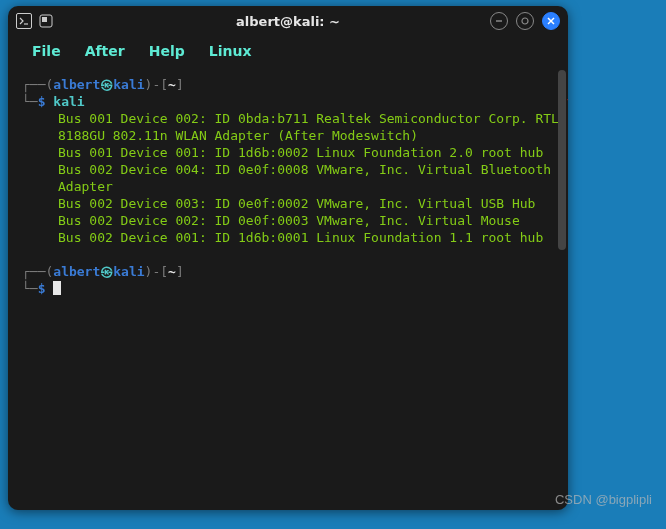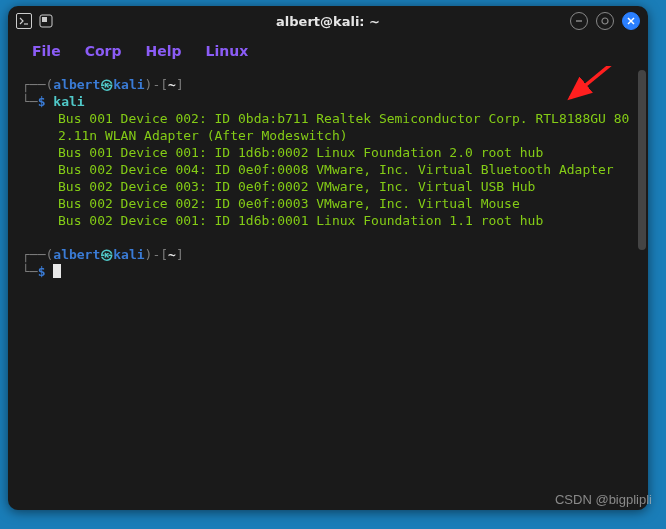--- a/index.html
+++ b/index.html
@@ -8,21 +8,21 @@
     height: 529px;
     background: #1a7db8;
     font-family: "DejaVu Sans", sans-serif;
     overflow: hidden;
     position: relative;
   }
   .window {
     position: absolute;
     top: 6px;
     left: 8px;
-    width: 640px;
+    width: 560px;
     height: 504px;
     background: #1a1a1a;
     border-radius: 10px;
     box-shadow: 0 2px 12px rgba(0,0,0,0.5);
     display: flex;
     flex-direction: column;
   }
   .titlebar {
     height: 30px;
     display: flex;
@@ -73,21 +73,21 @@
     background: #2a7fff;
     border-color: #2a7fff;
     color: #fff;
   }
   .menubar {
     height: 30px;
     display: flex;
     align-items: center;
     padding: 0 14px;
     gap: 4px;
-    color: #8b5cf6;
+    color: #5eead4;
     font-size: 14px;
     font-weight: 600;
   }
   .menu-item {
     padding: 4px 10px;
     cursor: pointer;
     border-radius: 3px;
   }
   .terminal {
     flex: 1;
@@ -170,21 +170,21 @@
         <svg width="8" height="8" viewBox="0 0 8 8">
             <line x1="1" y1="1" x2="7" y2="7" stroke="#fff" stroke-width="1.5"></line>
             <line x1="7" y1="1" x2="1" y2="7" stroke="#fff" stroke-width="1.5"></line>
           </svg>
       </span>
     </div>
   </div>
 
   <div class="menubar">
     <span class="menu-item">File</span>
-    <span class="menu-item">Corp</span>
+    <span class="menu-item">After</span>
     <span class="menu-item">Help</span>
     <span class="menu-item">Linux</span>
   </div>
 
   <div class="terminal">
     <div class="scrollbar"></div>
 
     <div>
       <div>
         <span class="c-gray">┌──(</span><span class="c-blue">albert</span><span class="c-teal">㉿</span><span class="c-blue">kali</span><span class="c-gray">)-[</span><span class="c-white">~</span><span class="c-gray">]</span>

